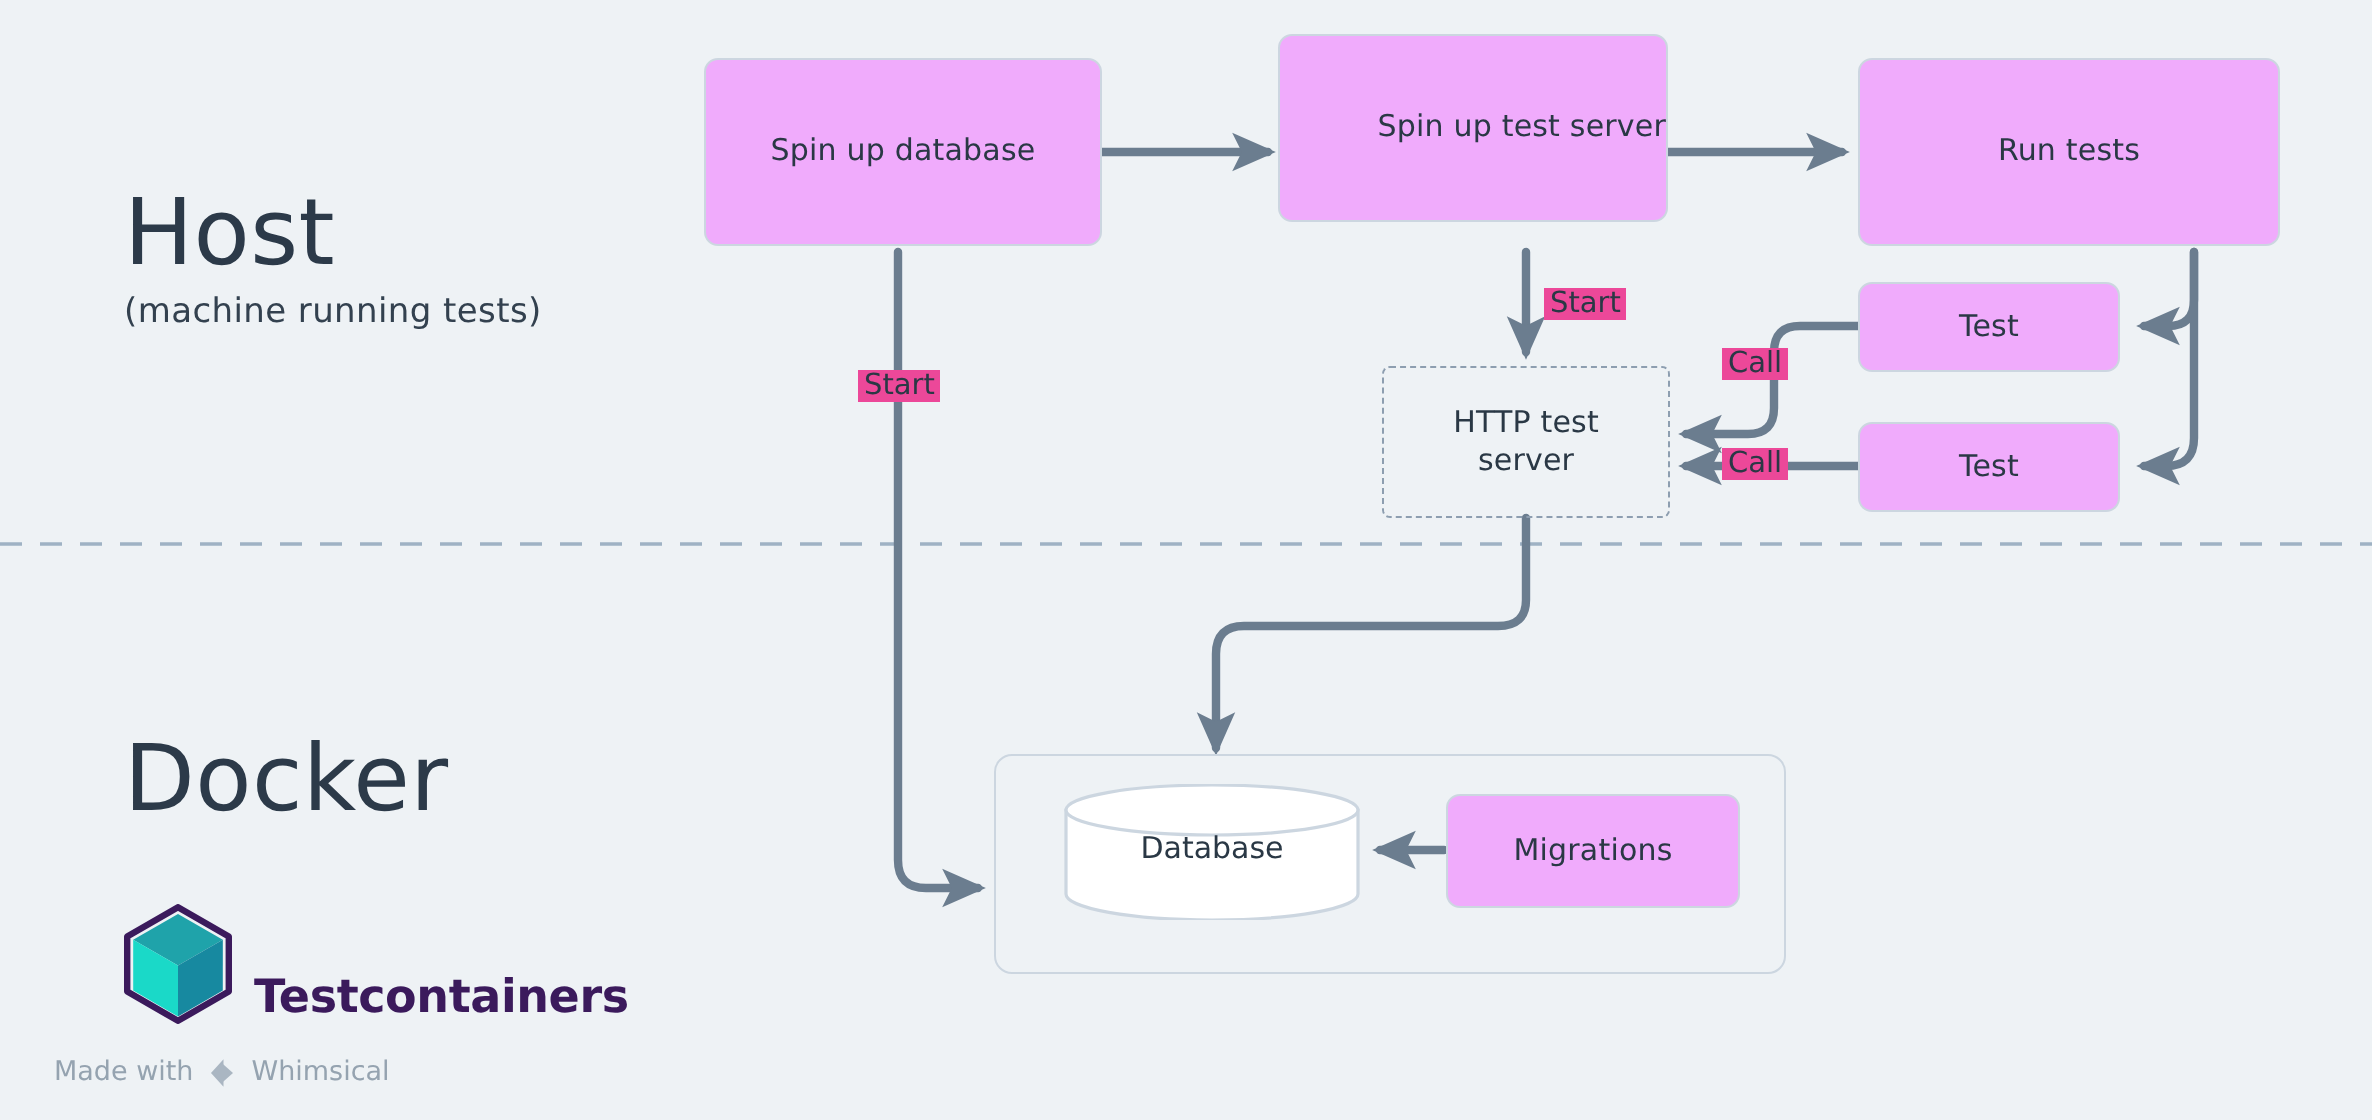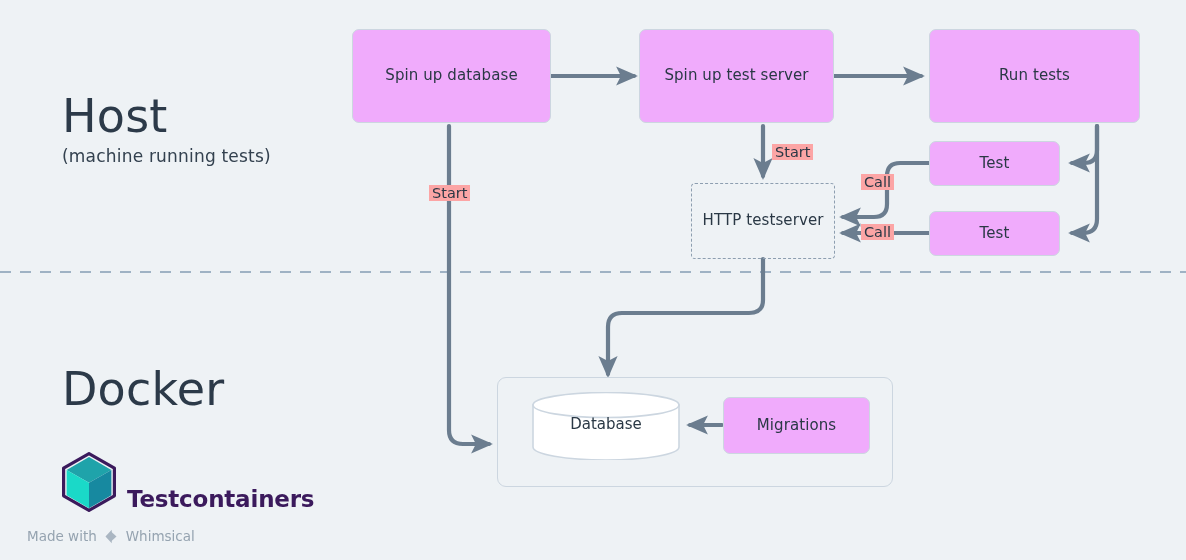--- a/index.html
+++ b/index.html
@@ -65,21 +65,21 @@
   .zone-title .sub {
     font-size: 17px;
     display: block;
     margin-top: 6px;
     color: #33414f;
   }
   .edge-label {
     position: absolute;
     color: #2a3845;
     font-size: 14.5px;
-    background: #fca5a5;
+    background: #ec4899;
     padding: 0 3px;
     white-space: nowrap;
   }
   .cyl {
     position: absolute;
   }
   .brand {
     position: absolute;
     display: flex;
     align-items: flex-end;
@@ -144,37 +144,37 @@
   </div>
 
   <div class="zone-title" style="left:62px; top:365px;">
     <span class="big">Docker</span>
   </div>
 
   <div class="node" style="left:352px; top:29px; width:199px; height:94px;">
     <span>Spin up database</span>
   </div>
 
-  <div class="node" style="left:639px; top:29px; width:195px; height:94px;">
+  <div class="node" style="left:639px; top:17px; width:195px; height:94px;justify-content:flex-end;">
     <span>Spin up test server</span>
   </div>
 
   <div class="node" style="left:929px; top:29px; width:211px; height:94px;">
     <span>Run tests</span>
   </div>
 
   <div class="node" style="left:929px; top:141px; width:131px; height:45px;">
     <span>Test</span>
   </div>
 
   <div class="node" style="left:929px; top:211px; width:131px; height:45px;">
     <span>Test</span>
   </div>
 
-  <div class="node dashed" style="left:691px; top:183px; width:144px; height:76px; flex-direction:row;">
+  <div class="node dashed" style="left:691px; top:183px; width:144px; height:76px; flex-direction:column;">
     <span>HTTP test</span>
     <span>server</span>
   </div>
 
   <div class="edge-label" style="left:429px; top:185px;">
     <span>Start</span>
   </div>
 
   <div class="edge-label" style="left:772px; top:144px;">
     <span>Start</span>

